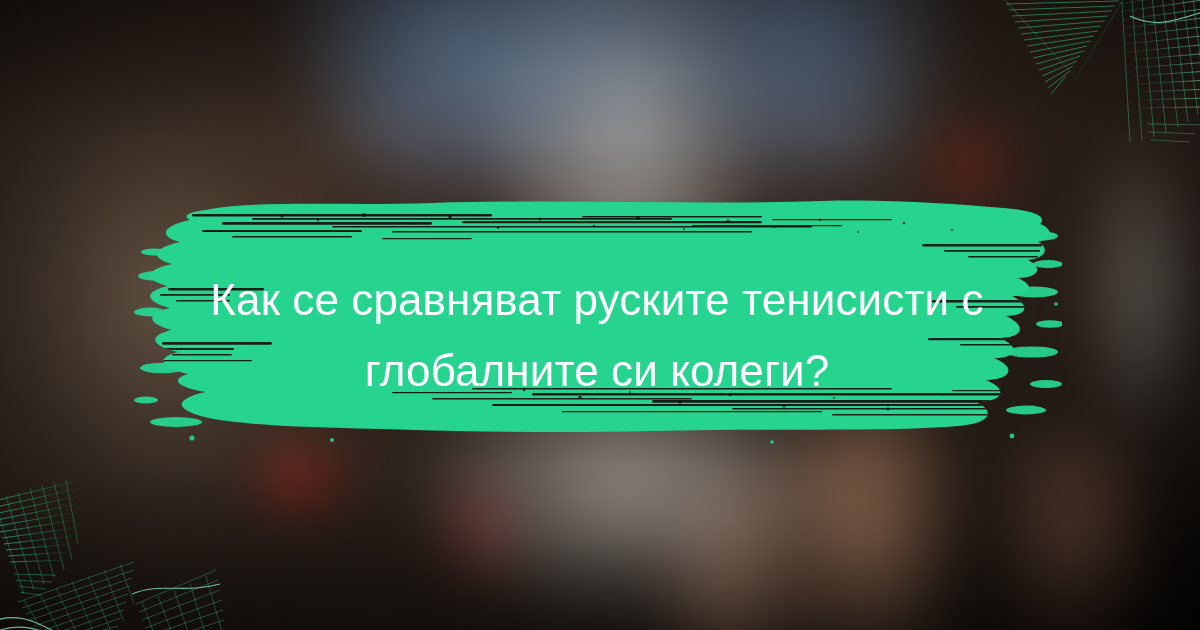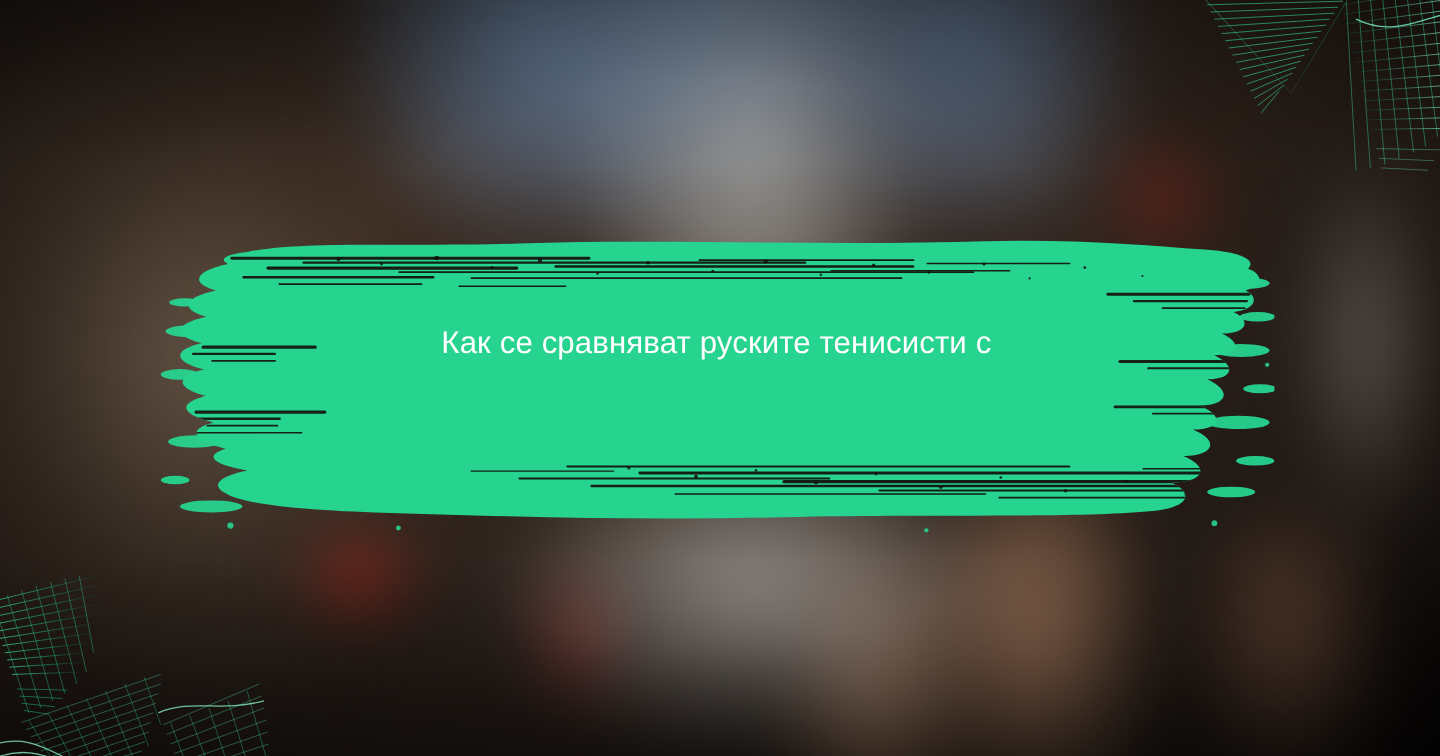--- a/index.html
+++ b/index.html
@@ -75,21 +75,21 @@
 
   .banner-text {
     position: absolute;
     left: 0;
     right: 0;
     top: 72px;
     padding: 0 60px;
     box-sizing: border-box;
     text-align: center;
     color: #ffffff;
-    font-size: 26px;
+    font-size: 44px;
     line-height: 1.62;
     font-weight: 400;
     letter-spacing: 0.1px;
     text-rendering: optimizeLegibility;
   }
 </style>
 </head>
 <body>
 
 <div id="card">
@@ -419,16 +419,17 @@
           <circle cx="884" cy="30" r="2.2"></circle>
         <circle cx="924" cy="112" r="1.8"></circle>
           <circle cx="880" cy="244" r="2.4"></circle>
         <circle cx="200" cy="248" r="2"></circle>
           <circle cx="640" cy="250" r="1.8"></circle>
       </g>
     </svg>
 
     <div class="banner-text">
       <div>Как се сравняват руските тенисисти с</div>
+      <div>глобалните си колеги?</div>
     </div>
   </div>
 
 </div>
 
 </body></html>

